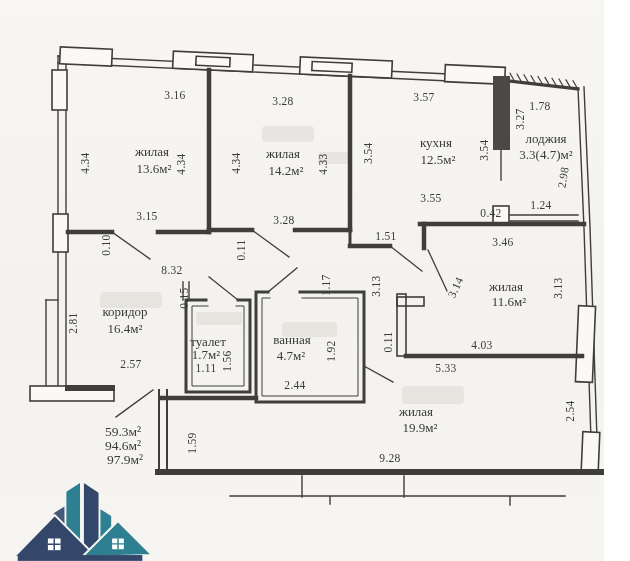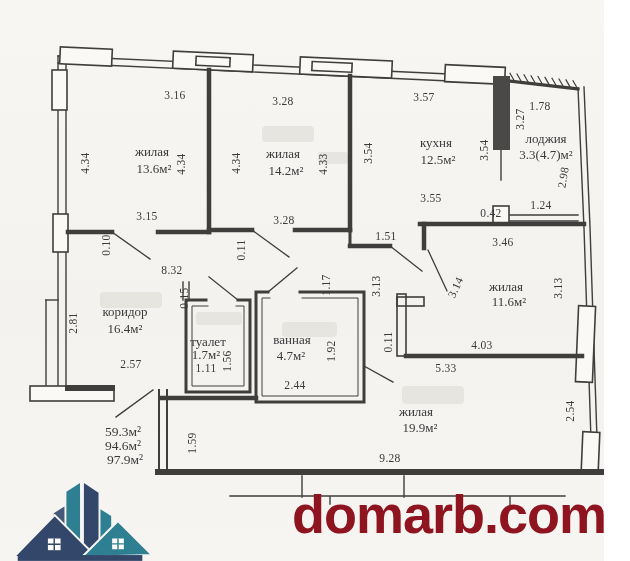--- a/index.html
+++ b/index.html
@@ -204,14 +204,13 @@
       <polygon points="6,79 48,36 91,79" fill="#33476b" stroke="#f6f5f2" stroke-width="2"></polygon>
       <rect x="41" y="60" width="13" height="12" fill="#ffffff"></rect>
       <path d="M47.5,60 V72 M41,66 H54" stroke="#33476b" stroke-width="1.5" fill="none"></path>
       <polygon points="76,79 113,42 148,77" fill="#2e7f91" stroke="#f6f5f2" stroke-width="2"></polygon>
       <rect x="107" y="60" width="12" height="11" fill="#ffffff"></rect>
       <path d="M113,60 V71 M107,65.5 H119" stroke="#2e7f91" stroke-width="1.5" fill="none"></path>
     </g>
     <rect x="10" y="77" width="128" height="6" fill="#33476b"></rect>
   </svg>
 
-  <div class="footer-site">domarb.com</div>
 </div>
 
 </body></html>

